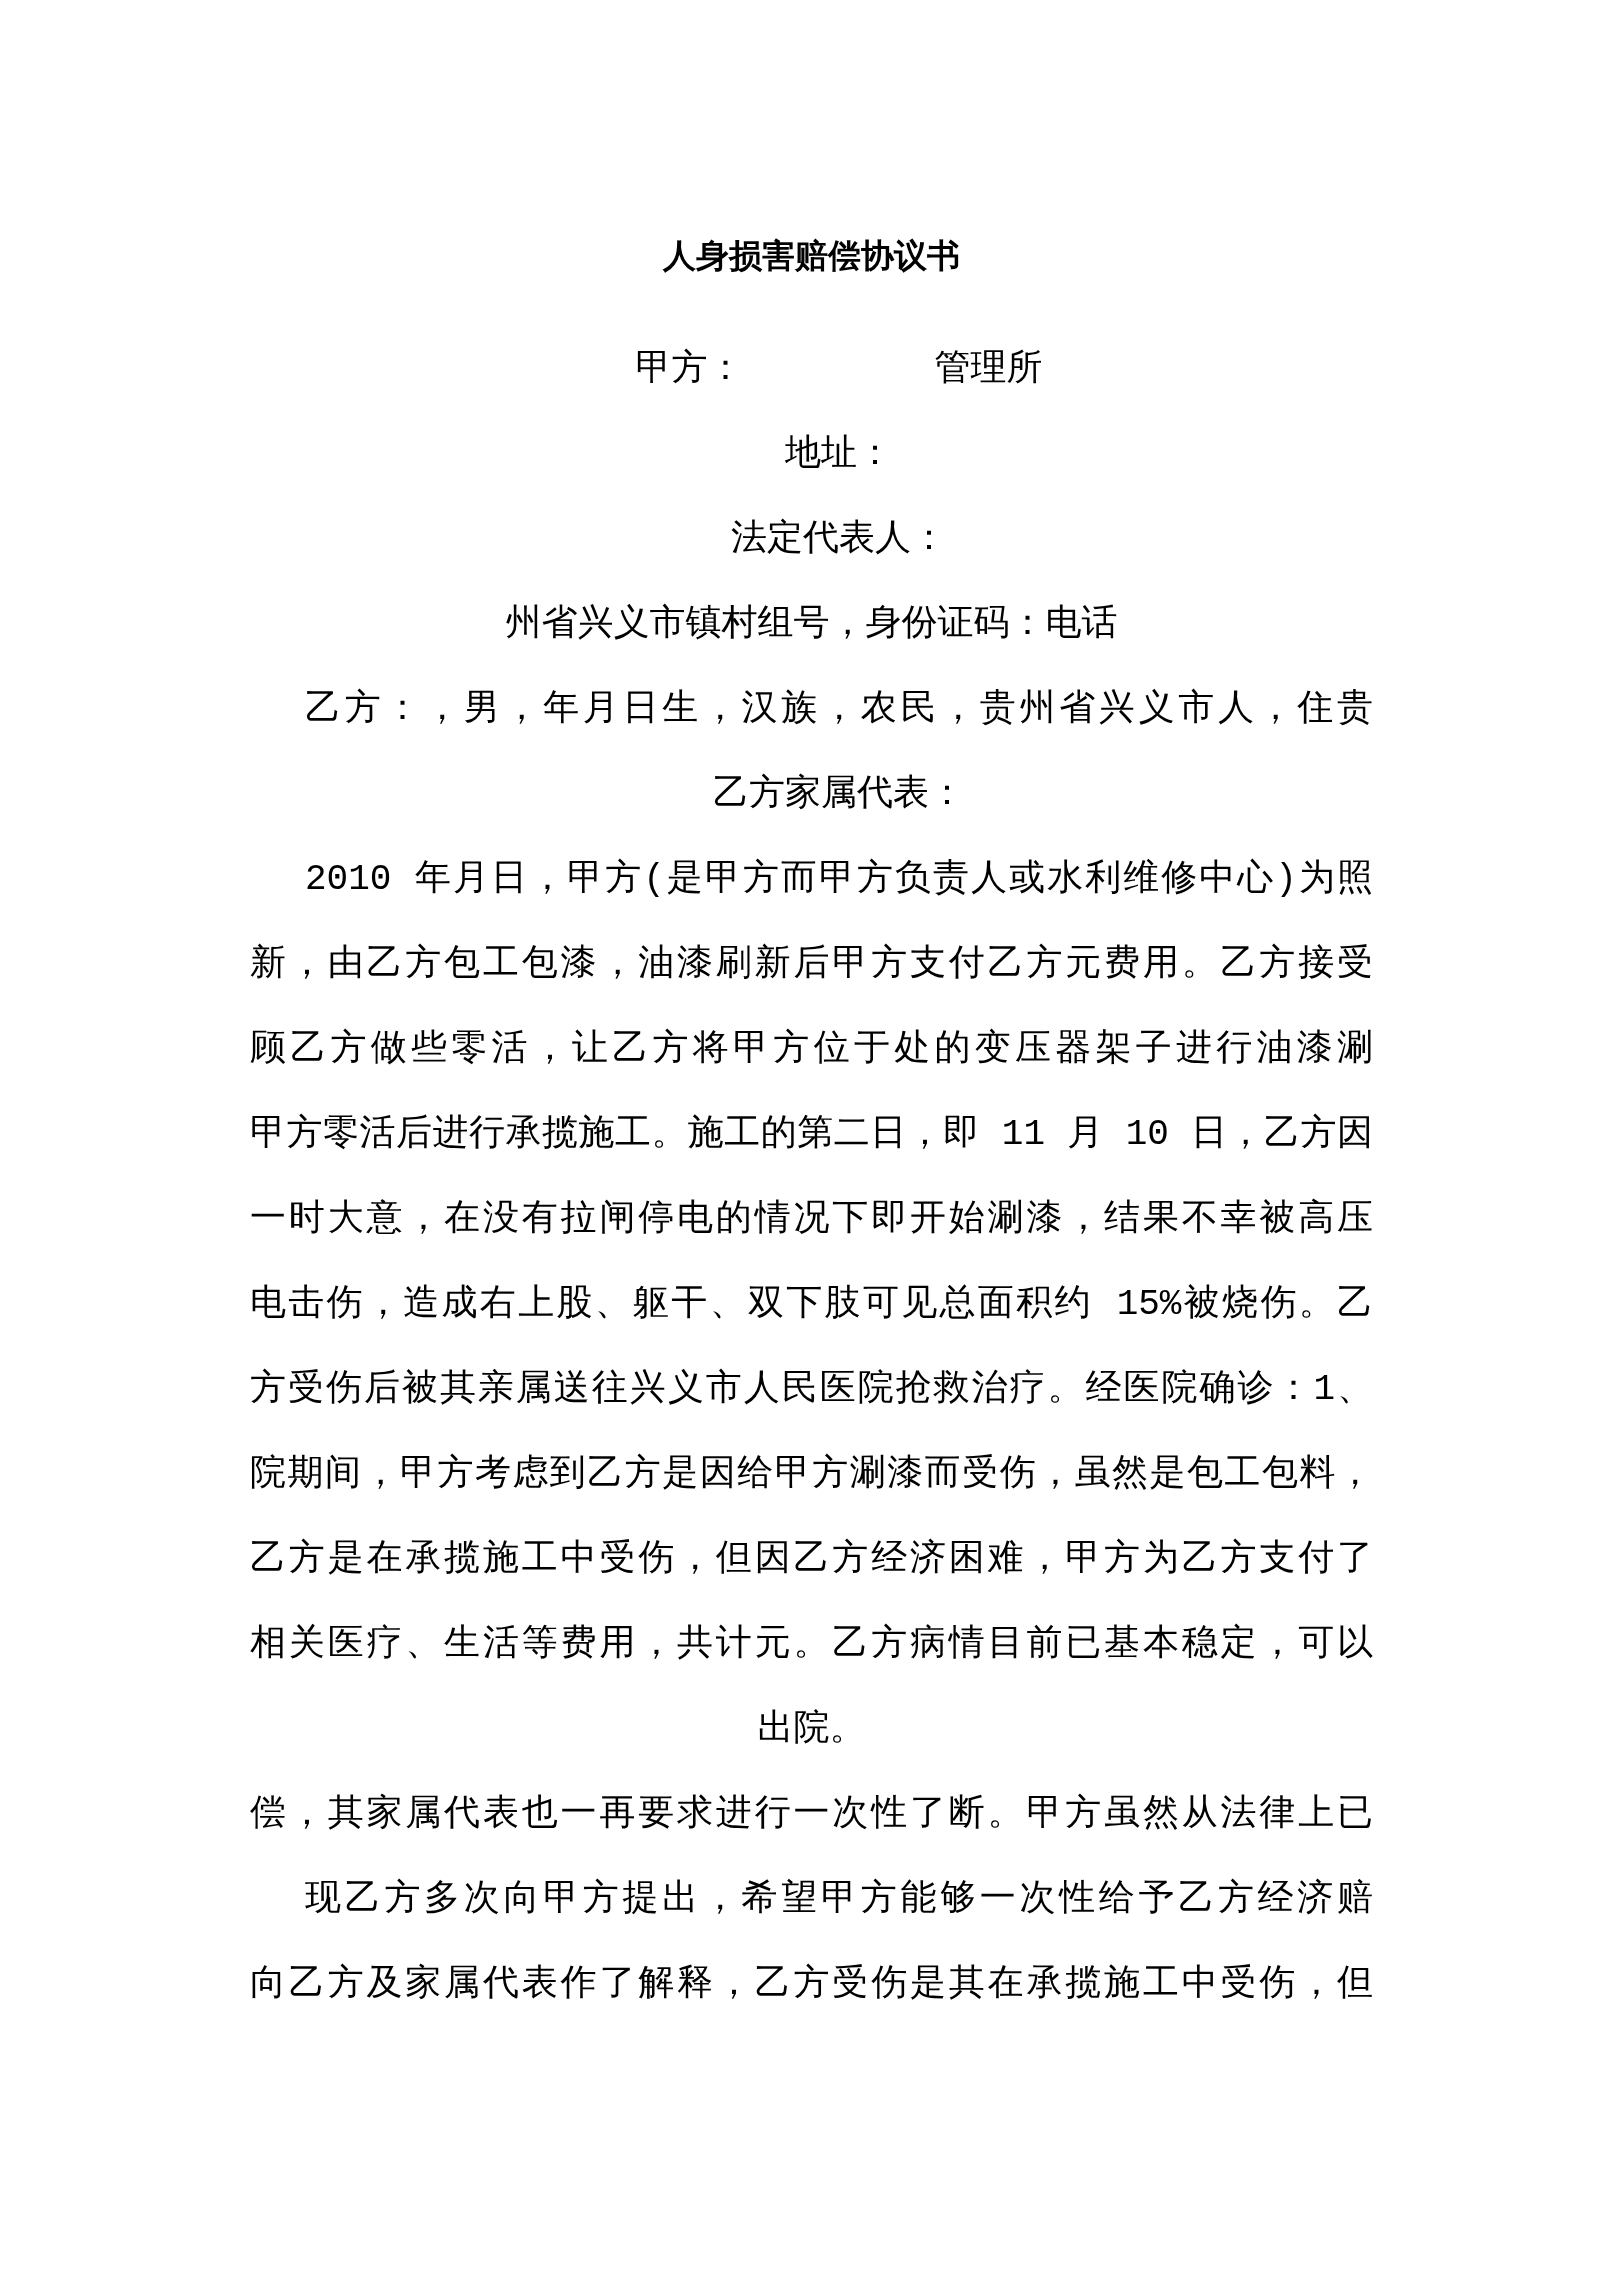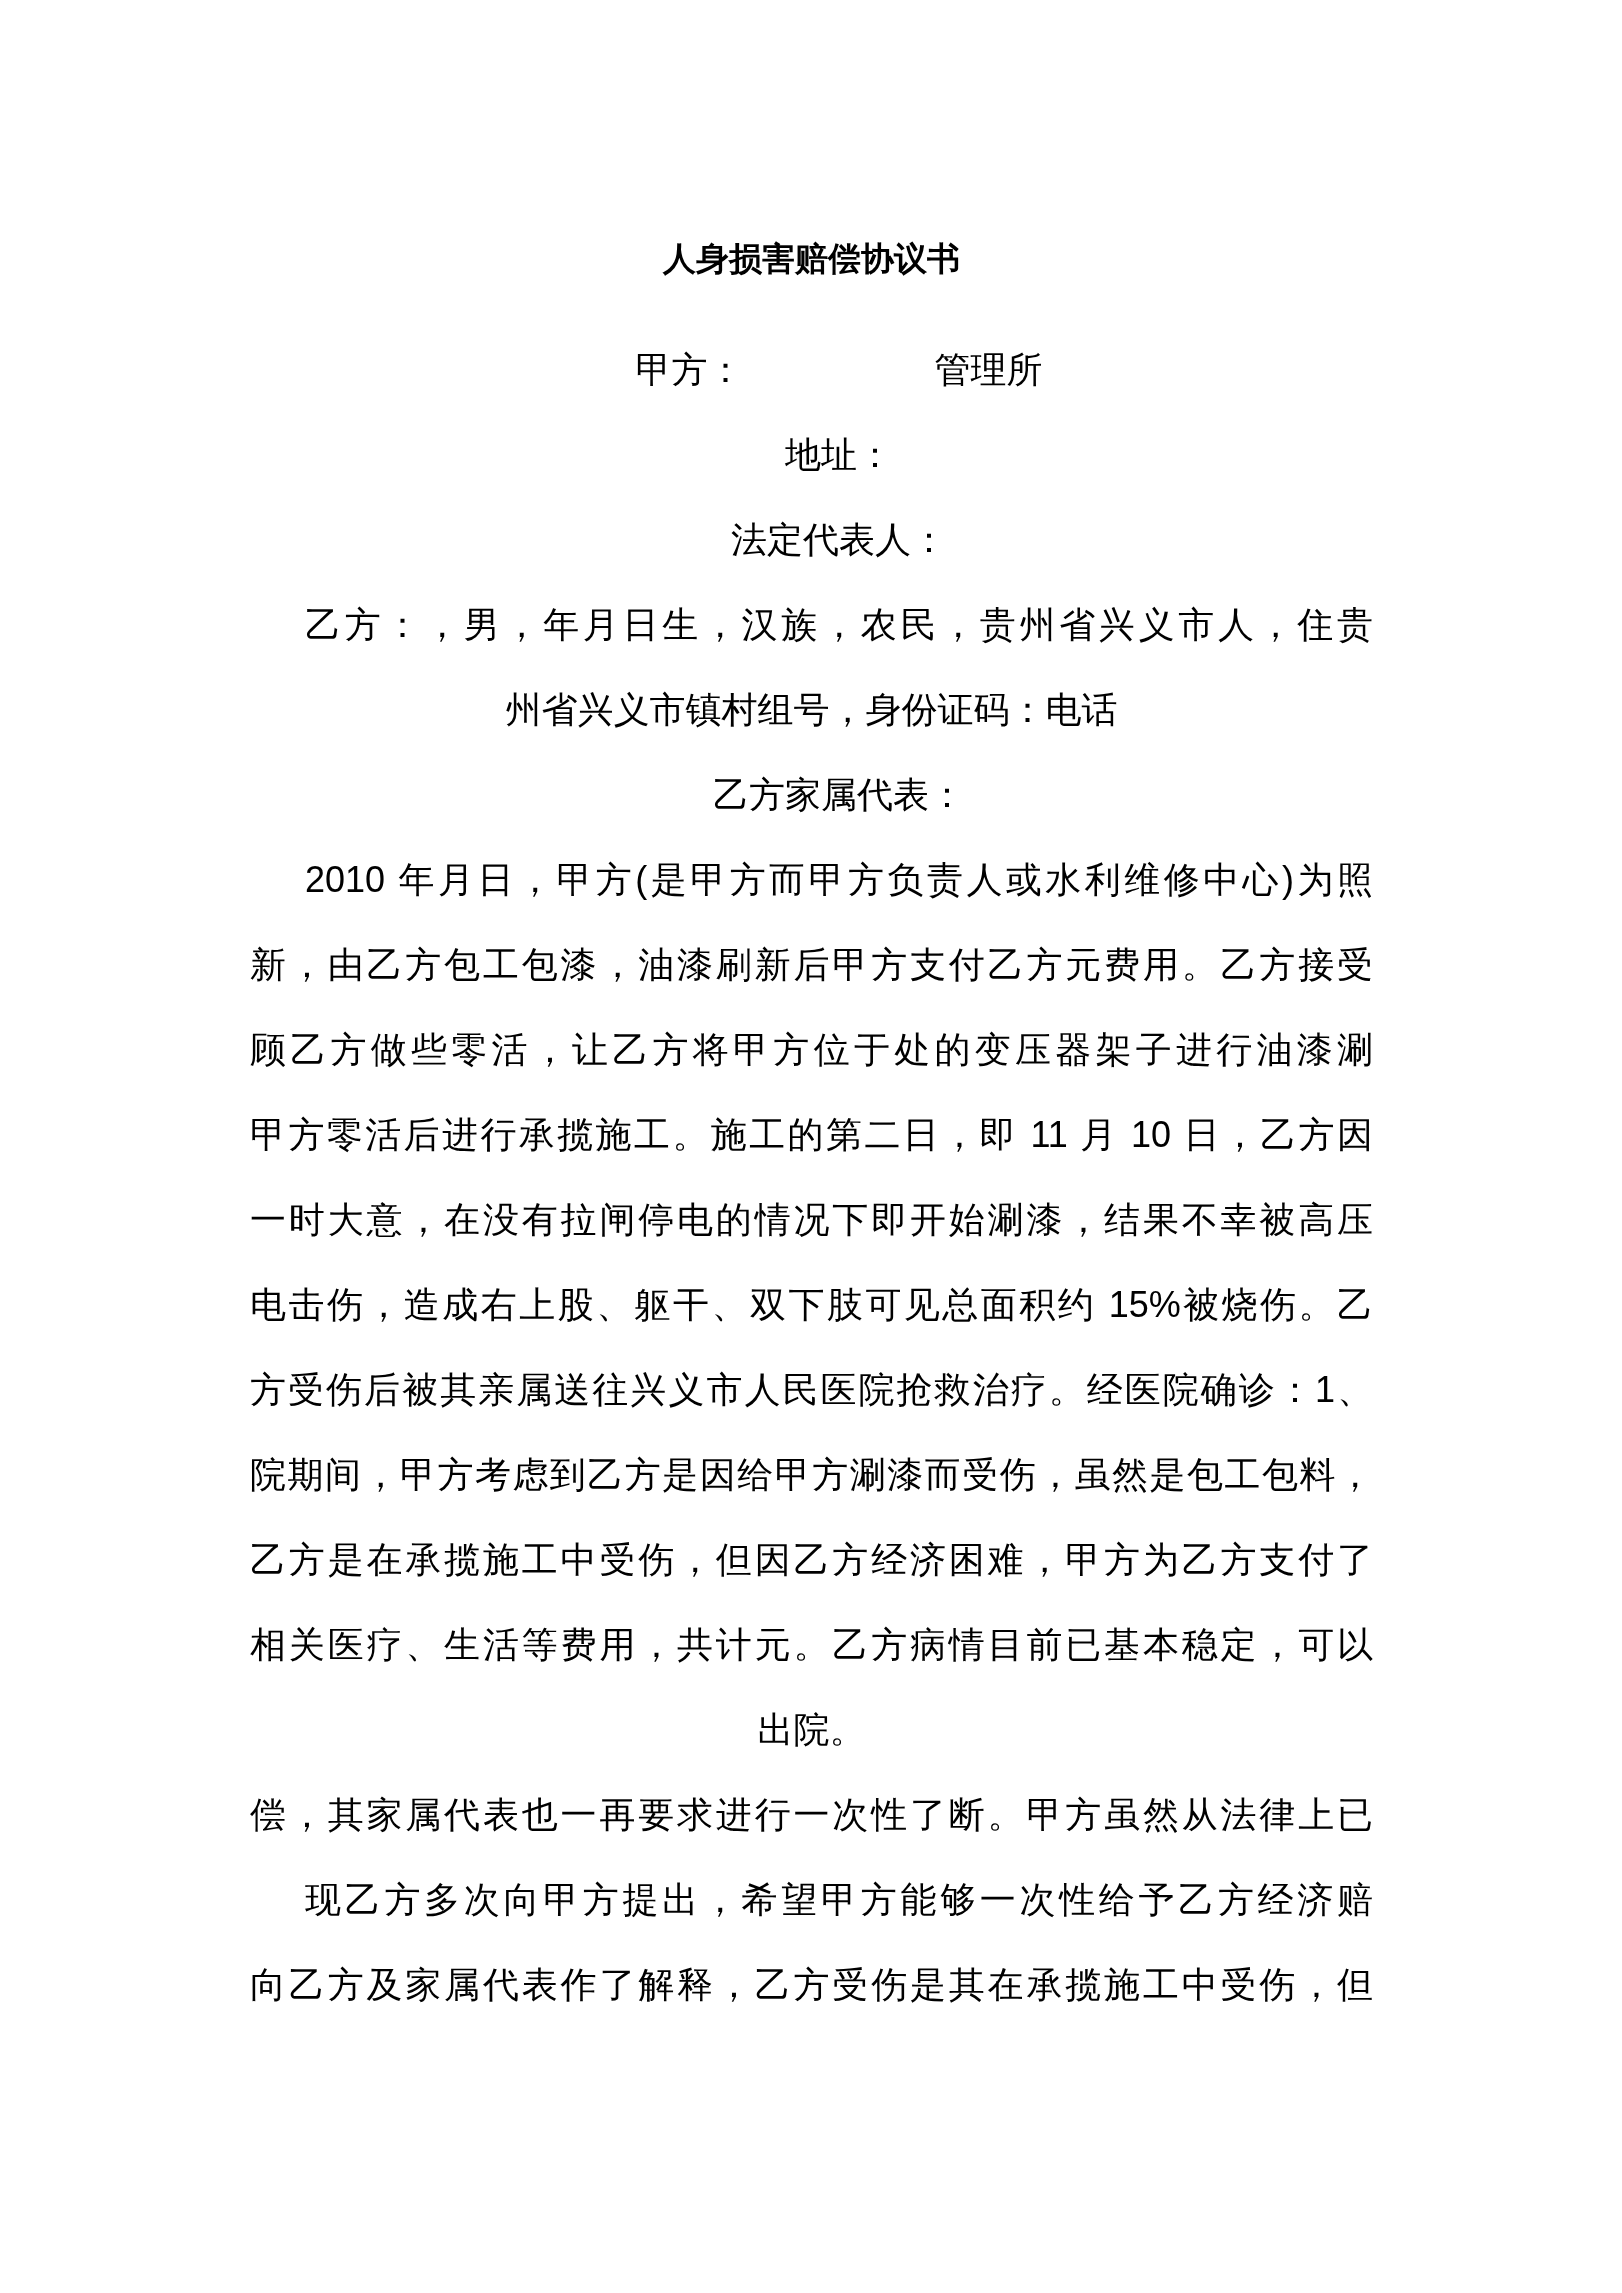--- a/index.html
+++ b/index.html
@@ -6,21 +6,21 @@
     margin: 0;
     padding: 0;
     background: #ffffff;
   }
   .page {
     position: relative;
     width: 1623px;
     height: 2294px;
     background: #ffffff;
     overflow: hidden;
-    font-family: Liberation Sans, sans-serif;
+    font-family: Liberation Mono, monospace;
     color: #000000;
   }
   .doc-body {
     position: absolute;
     left: 250px;
     top: 216px;
     width: 1123px;
   }
   .doc-title {
     font-size: 33px;
@@ -58,23 +58,23 @@
     <div class="doc-title">人身损害赔偿协议书</div>
 
     <div class="line indent">
       <span>甲方：</span><span class="party-a-gap"></span><span>管理所</span>
     </div>
 
     <div class="line indent">地址：</div>
 
     <div class="line indent">法定代表人：</div>
 
+    <div class="line">州省兴义市镇村组号，身份证码：电话</div>
+
     <div class="line indent jline">乙方：，男，年月日生，汉族，农民，贵州省兴义市人，住贵</div>
-
-    <div class="line">州省兴义市镇村组号，身份证码：电话</div>
 
     <div class="line indent">乙方家属代表：</div>
 
     <div class="line indent jline">2010 年月日，甲方(是甲方而甲方负责人或水利维修中心)为照</div>
 
     <div class="line jline">新，由乙方包工包漆，油漆刷新后甲方支付乙方元费用。乙方接受</div>
 
     <div class="line jline">顾乙方做些零活，让乙方将甲方位于处的变压器架子进行油漆涮</div>
 
     <div class="line jline">甲方零活后进行承揽施工。施工的第二日，即 11 月 10 日，乙方因</div>

